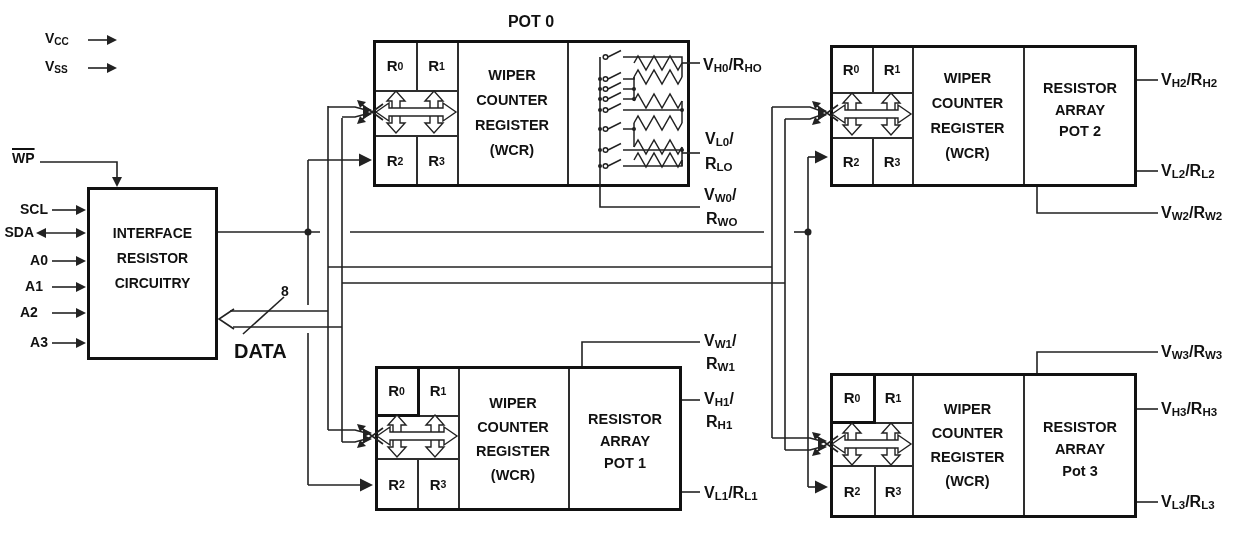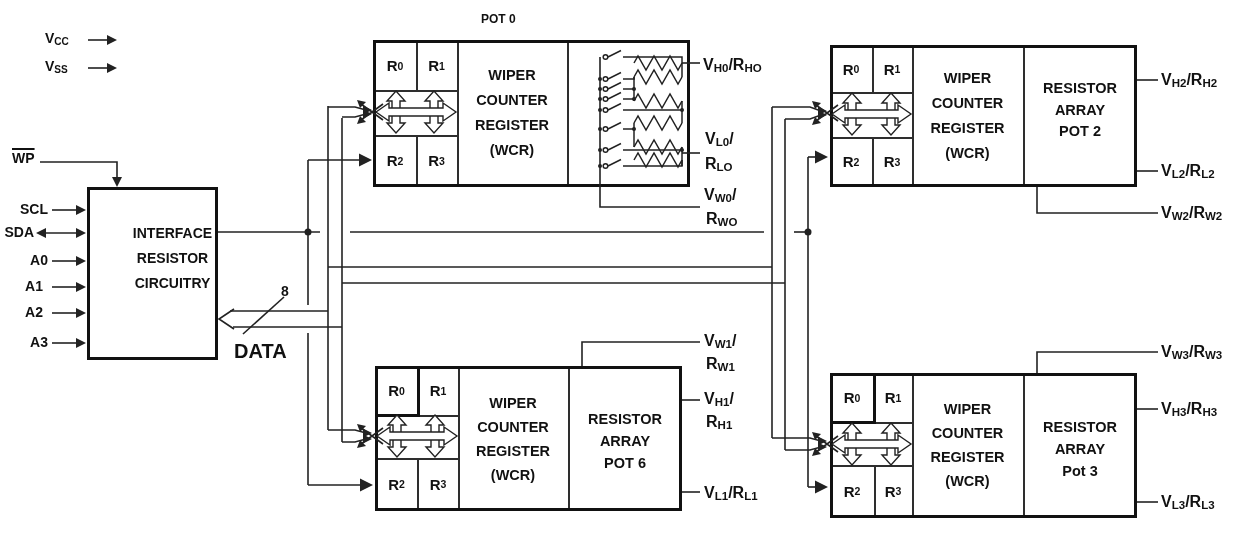--- a/index.html
+++ b/index.html
@@ -16,21 +16,21 @@
   .out sub, .pin sub{font-size:72%;vertical-align:-18%;}
   .cell{position:absolute;display:flex;align-items:center;justify-content:center;
         font-weight:bold;font-size:15px;z-index:5;}
   .cell sub{font-size:70%;vertical-align:-18%;}
   .stack{position:absolute;z-index:5;font-weight:bold;text-align:center;}
   .stack div{white-space:nowrap;}
   .iface-text{font-size:14px;line-height:25px;width:125px;}
   .wcr-text{font-size:14.5px;}
   .arr-text{font-size:14.5px;}
   .overline{text-decoration:overline;text-decoration-thickness:2px;}
-  .title{font-size:12px;text-align:left;}
+  .title{font-size:16px;text-align:center;}
 </style>
 </head>
 <body>
 
 <div class="canvas">
 
   <div class="box" style="left:87px;top:187px;width:131px;height:173px;"></div>
 
   <div class="box" style="left:373px;top:40px;width:317px;height:147px;"></div>
   <div class="box" style="left:830px;top:45px;width:307px;height:142px;"></div>
@@ -260,24 +260,24 @@
   </svg>
 
   <div class="lbl pin" style="left:45px;top:31px;">V<sub>CC</sub></div>
   <div class="lbl pin" style="left:45px;top:59px;">V<sub>SS</sub></div>
   <div class="lbl pin overline" style="left:12px;top:151px;">WP</div>
 
   <div class="lbl pin" style="left:6px;top:202px;width:42px;text-align:right;">SCL</div>
   <div class="lbl pin" style="left:0px;top:225px;width:34px;text-align:right;">SDA</div>
   <div class="lbl pin" style="left:20px;top:253px;width:28px;text-align:right;">A0</div>
   <div class="lbl pin" style="left:20px;top:279px;width:28px;text-align:center;">A1</div>
-  <div class="lbl pin" style="left:20px;top:305px;width:28px;text-align:center;">A2</div>
+  <div class="lbl pin" style="left:20px;top:305px;width:28px;text-align:left;">A2</div>
   <div class="lbl pin" style="left:20px;top:335px;width:28px;text-align:right;">A3</div>
 
-  <div class="stack iface-text" style="left:90px;top:221px;margin-left:20px;">
+  <div class="stack iface-text" style="left:90px;top:221px;">
     <div>INTERFACE</div>
     <div>RESISTOR</div>
     <div>CIRCUITRY</div>
   </div>
 
   <div class="lbl pin" style="left:281px;top:284px;">8</div>
   <div class="lbl pin" style="left:234px;top:340px;font-size:20px;">DATA</div>
 
   <div class="lbl title" style="left:481px;top:13px;width:100px;">POT 0</div>
   <div class="cell" style="left:374px;top:41px;width:42px;height:49px;">R<sub>0</sub></div>
@@ -321,21 +321,21 @@
   <div class="cell" style="left:418px;top:458px;width:40px;height:52px;">R<sub>3</sub></div>
   <div class="stack wcr-text" style="left:458px;top:391px;width:110px;line-height:24px;">
     <div>WIPER</div>
     <div>COUNTER</div>
     <div>REGISTER</div>
     <div>(WCR)</div>
   </div>
   <div class="stack arr-text" style="left:568px;top:408px;width:114px;line-height:22px;">
     <div>RESISTOR</div>
     <div>ARRAY</div>
-    <div>POT 6</div>
+    <div>POT 1</div>
   </div>
   <div class="lbl out" style="left:704px;top:332px;">V<sub>W1</sub>/</div>
   <div class="lbl out" style="left:706px;top:355px;">R<sub>W1</sub></div>
   <div class="lbl out" style="left:704px;top:390px;">V<sub>H1</sub>/</div>
   <div class="lbl out" style="left:706px;top:413px;">R<sub>H1</sub></div>
   <div class="lbl out" style="left:704px;top:484px;">V<sub>L1</sub>/R<sub>L1</sub></div>
 
   <div class="cell" style="left:830px;top:373px;width:44px;height:49px;">R<sub>0</sub></div>
   <div class="cell" style="left:874px;top:373px;width:38px;height:49px;">R<sub>1</sub></div>
   <div class="cell" style="left:830px;top:465px;width:44px;height:52px;">R<sub>2</sub></div>

